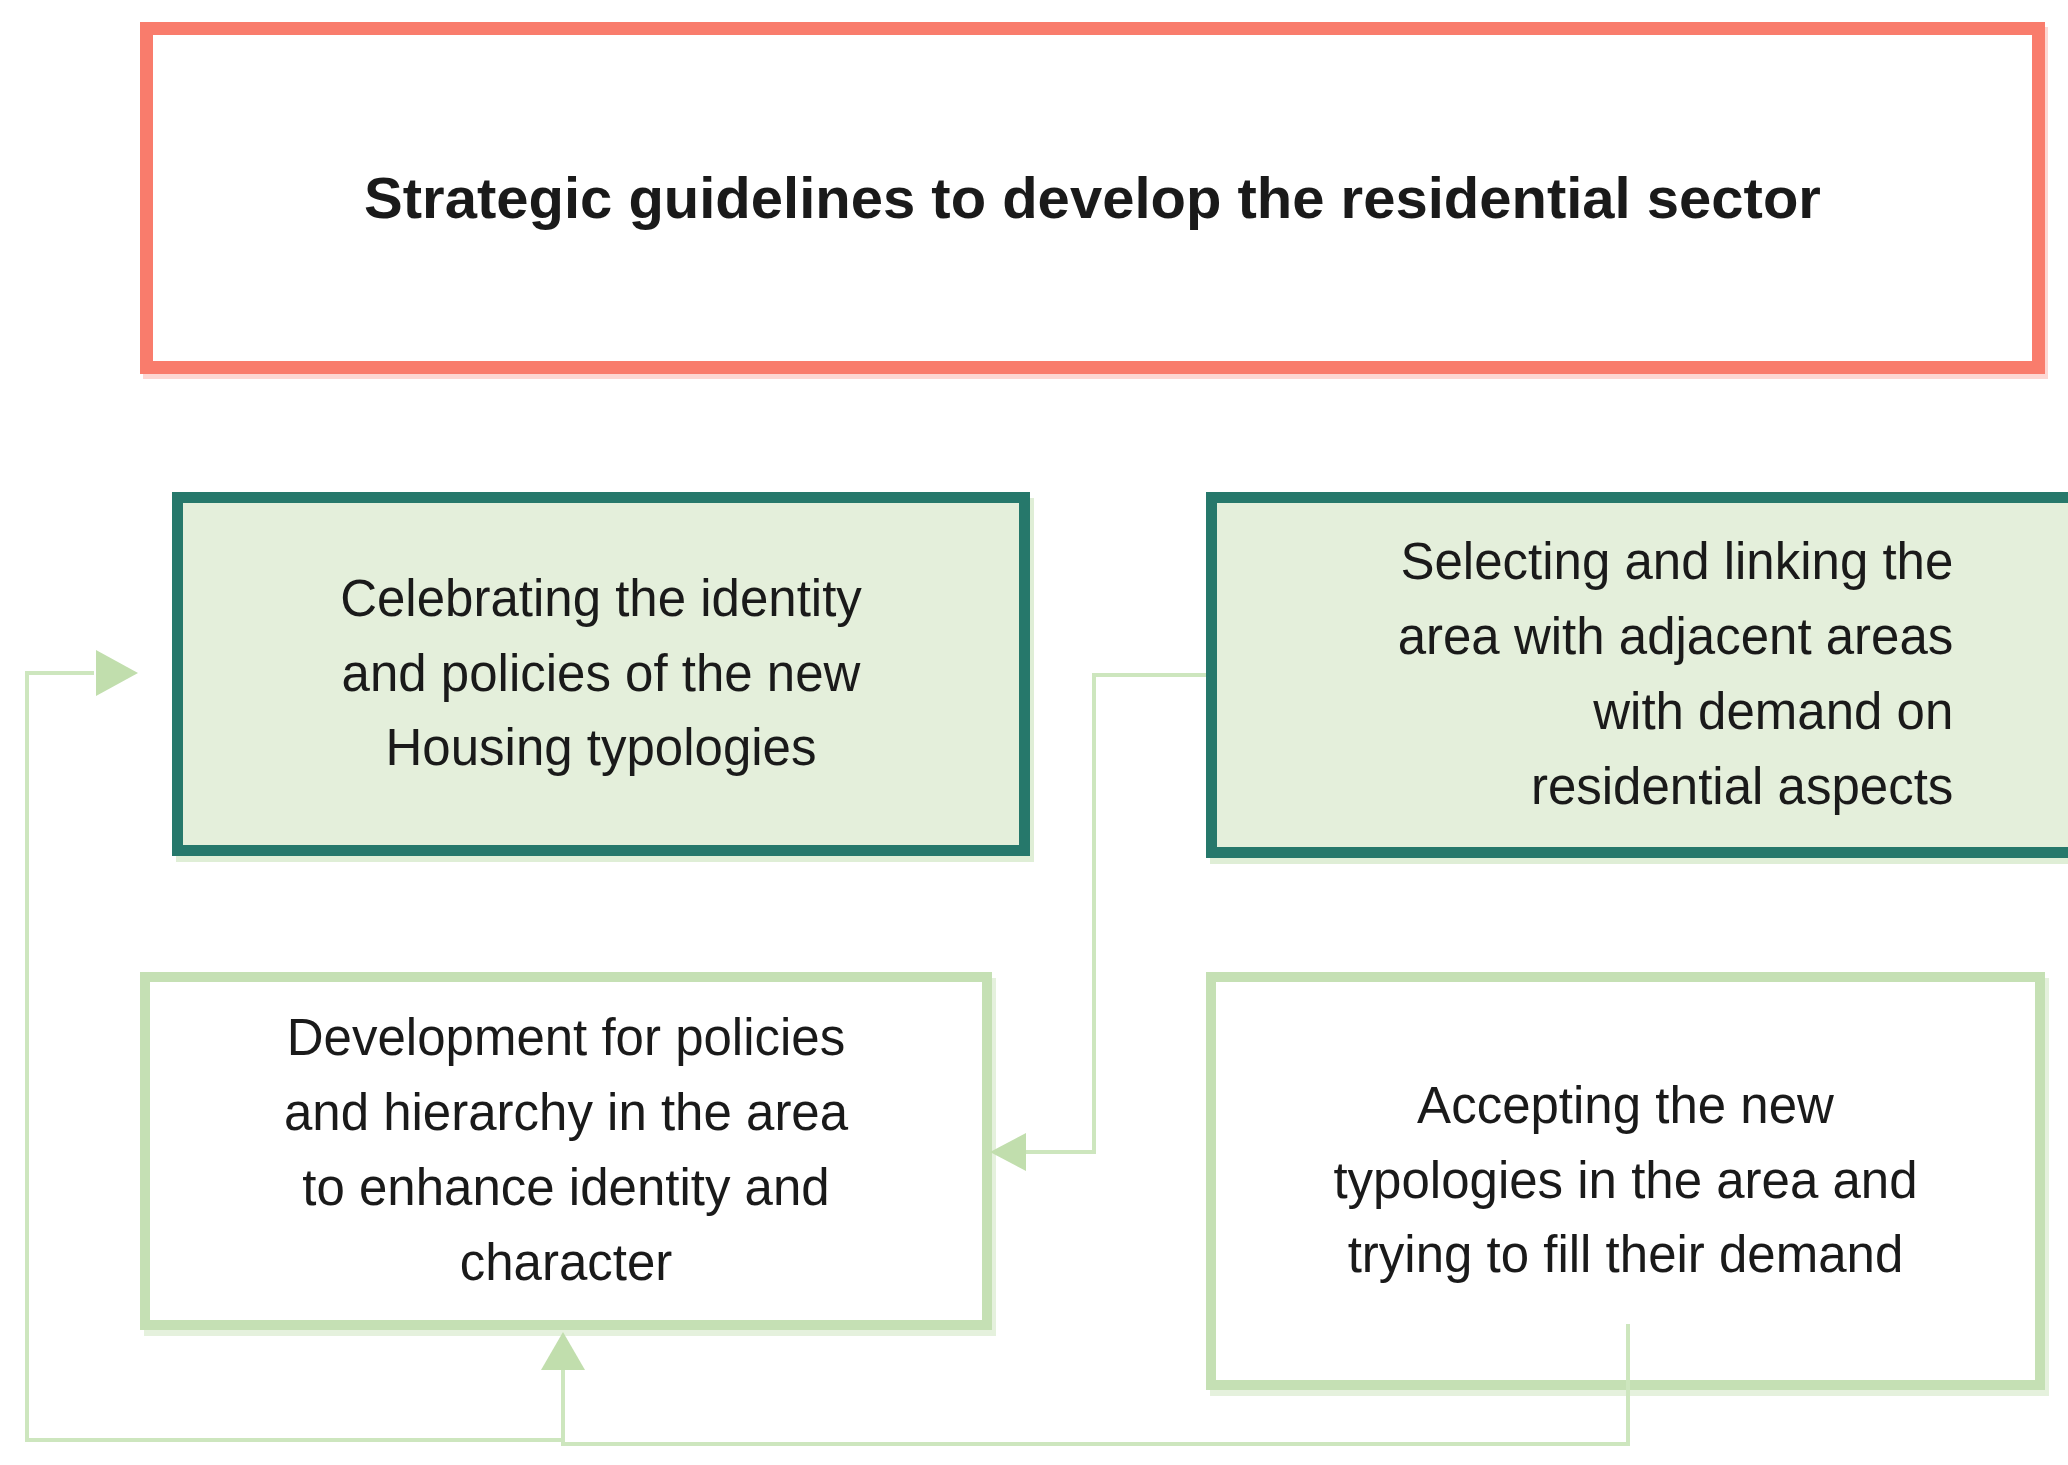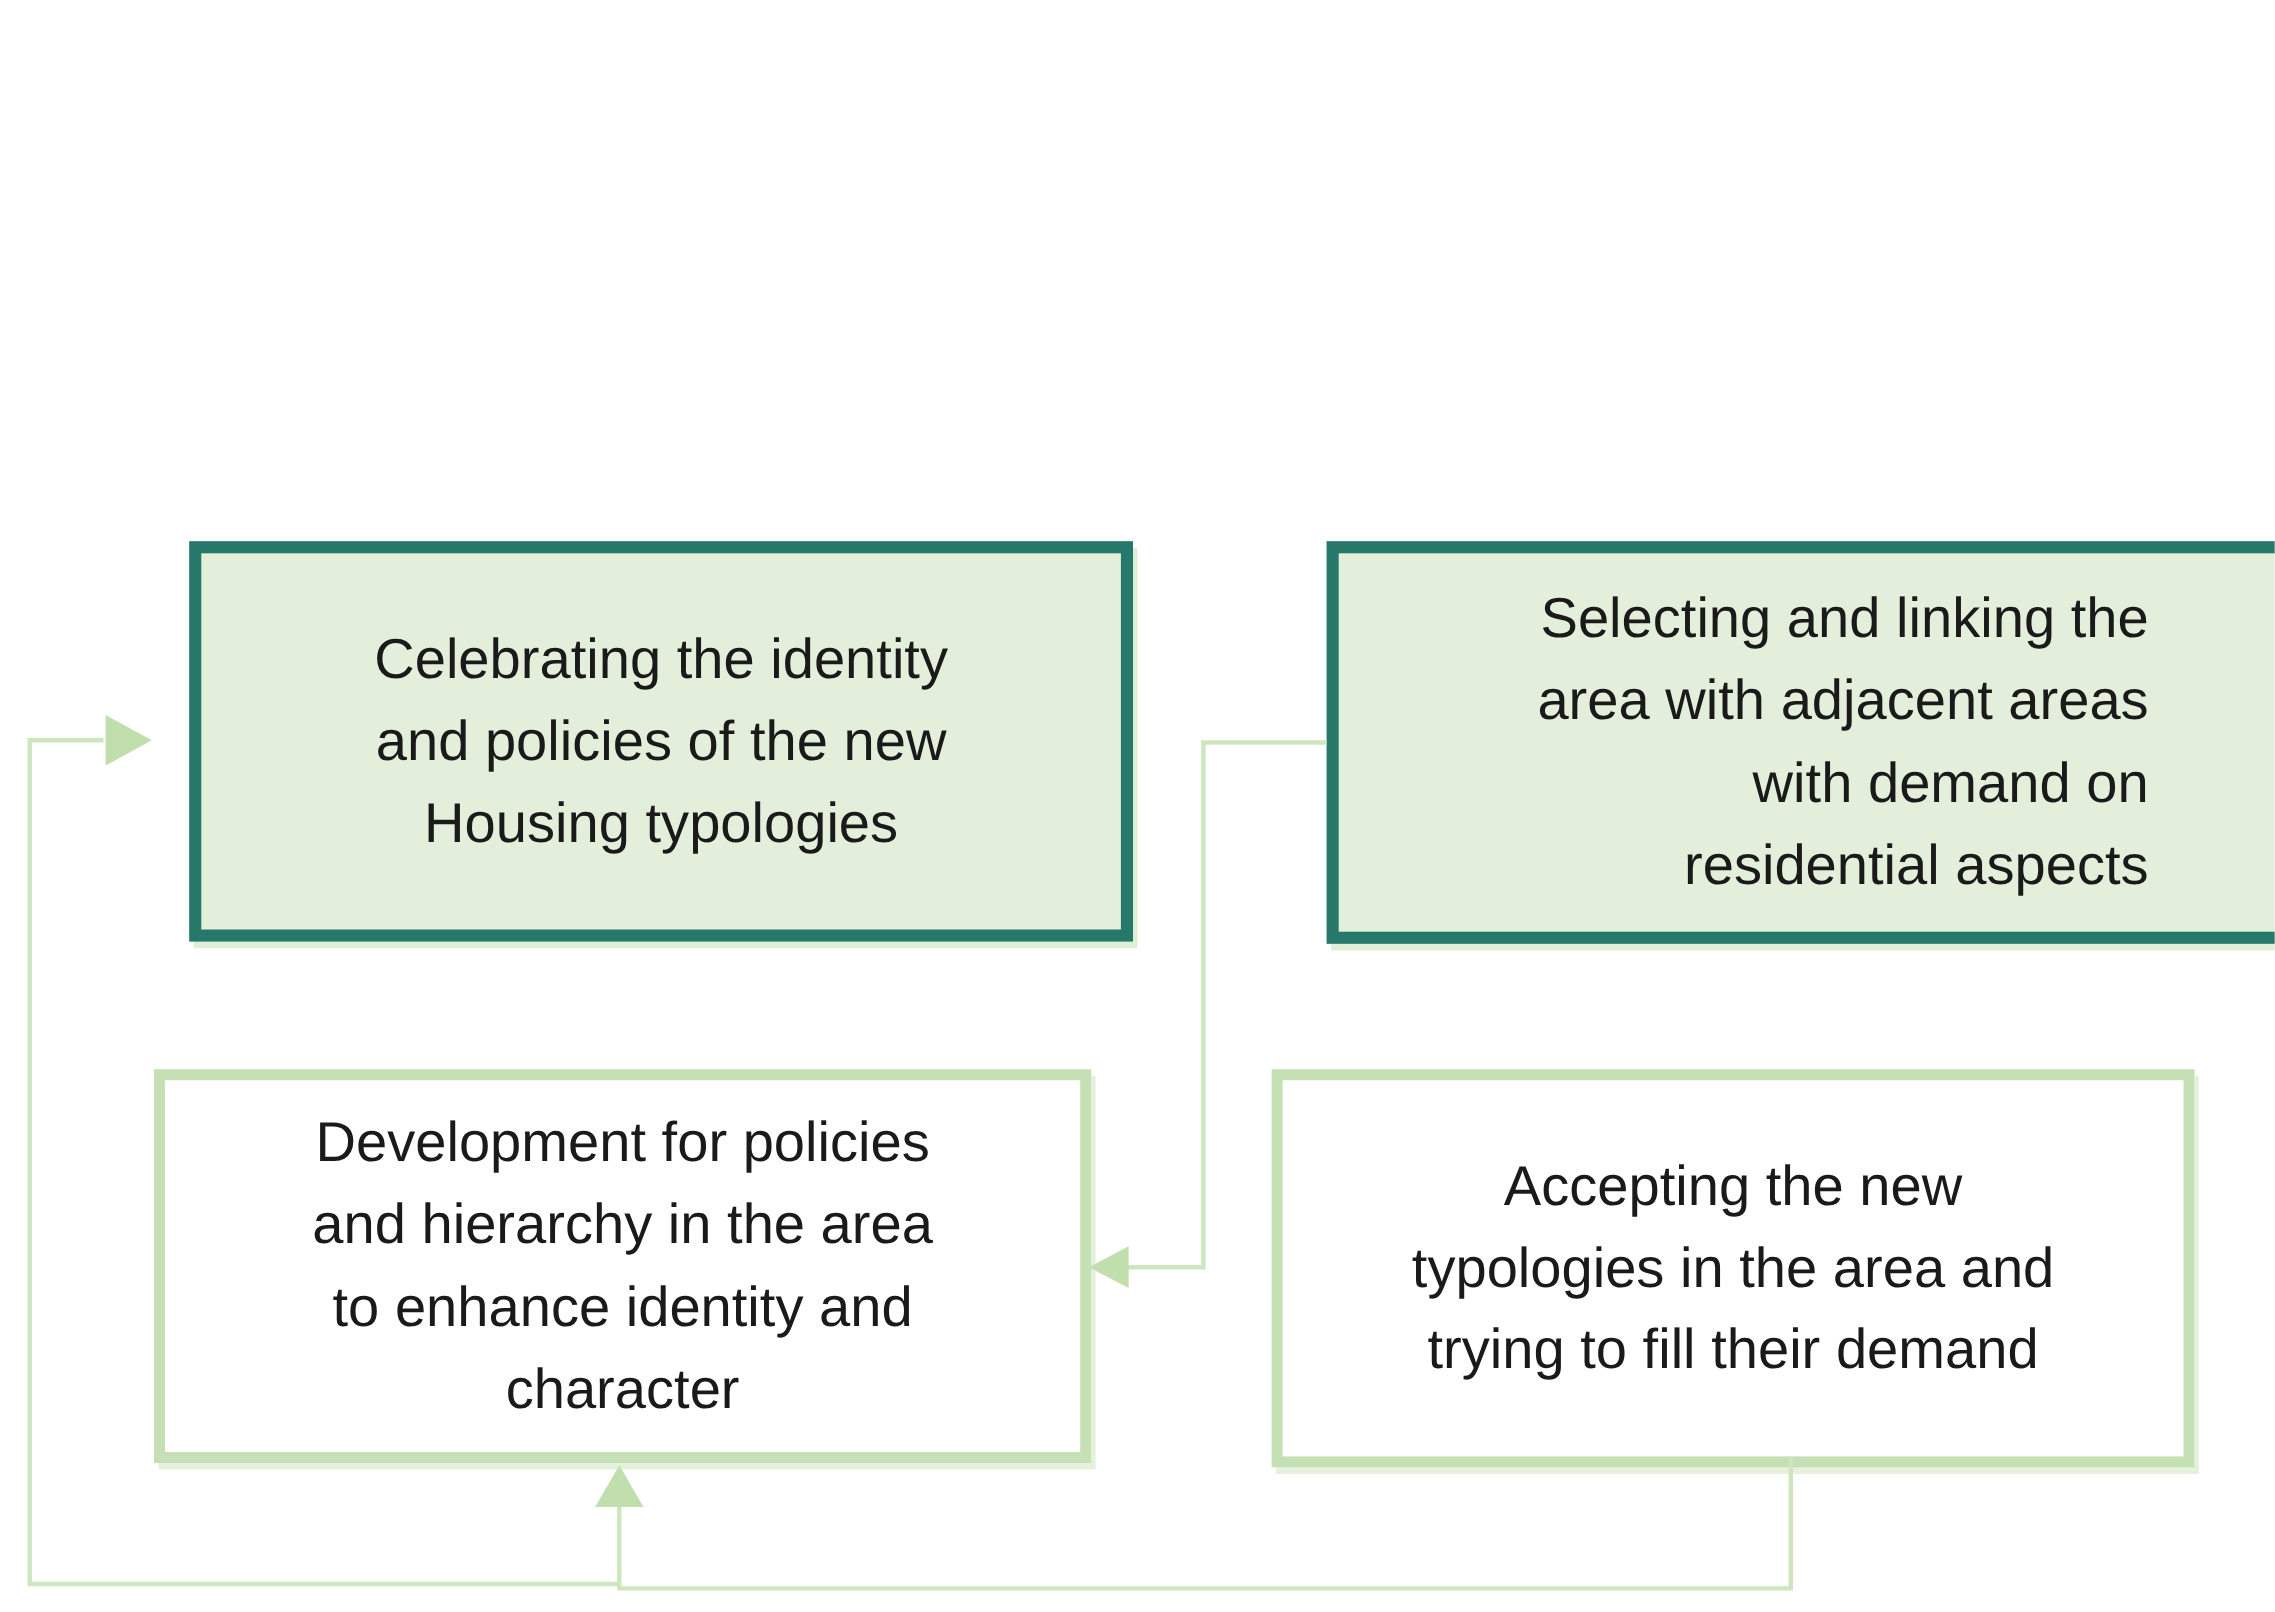--- a/index.html
+++ b/index.html
@@ -60,21 +60,21 @@
     box-shadow: 4px 6px 0 rgba(197, 224, 180, 0.45);
   }
   .body-txt {
     font-size: 51px;
     font-weight: 400;
     line-height: 1.47;
   }
   .celebrating-box { left: 136px;  top: 492px; width: 858px; height: 364px; margin-left: 36px; }
   .selecting-box   { left: 1206px; top: 492px; width: 939px; height: 366px; text-align: right; }
   .development-box { left: 140px;  top: 972px; width: 852px; height: 358px; justify-content: center; }
-  .accepting-box   { left: 1156px; top: 972px; width: 839px; height: 362px; }
+  .accepting-box   { left: 1206px; top: 972px; width: 839px; height: 418px; }
 
   svg.connectors {
     position: absolute;
     left: 0; top: 0;
     width: 2068px;
     height: 1465px;
     pointer-events: none;
   }
   svg.connectors polyline {
     fill: none;
@@ -84,20 +84,23 @@
   svg.connectors polygon {
     fill: var(--arrow-fill);
     stroke: none;
   }
 </style>
 </head>
 <body>
 
 <div class="canvas">
 
+  <div class="box title-box">
+    <div class="txt">Strategic guidelines to develop the residential sector</div>
+  </div>
 
   <div class="box green-box celebrating-box">
     <div class="txt body-txt">Celebrating the identity
 and policies of the new
 Housing typologies</div>
   </div>
 
   <div class="box green-box selecting-box">
     <div class="txt body-txt">Selecting and linking the
 area with adjacent areas

